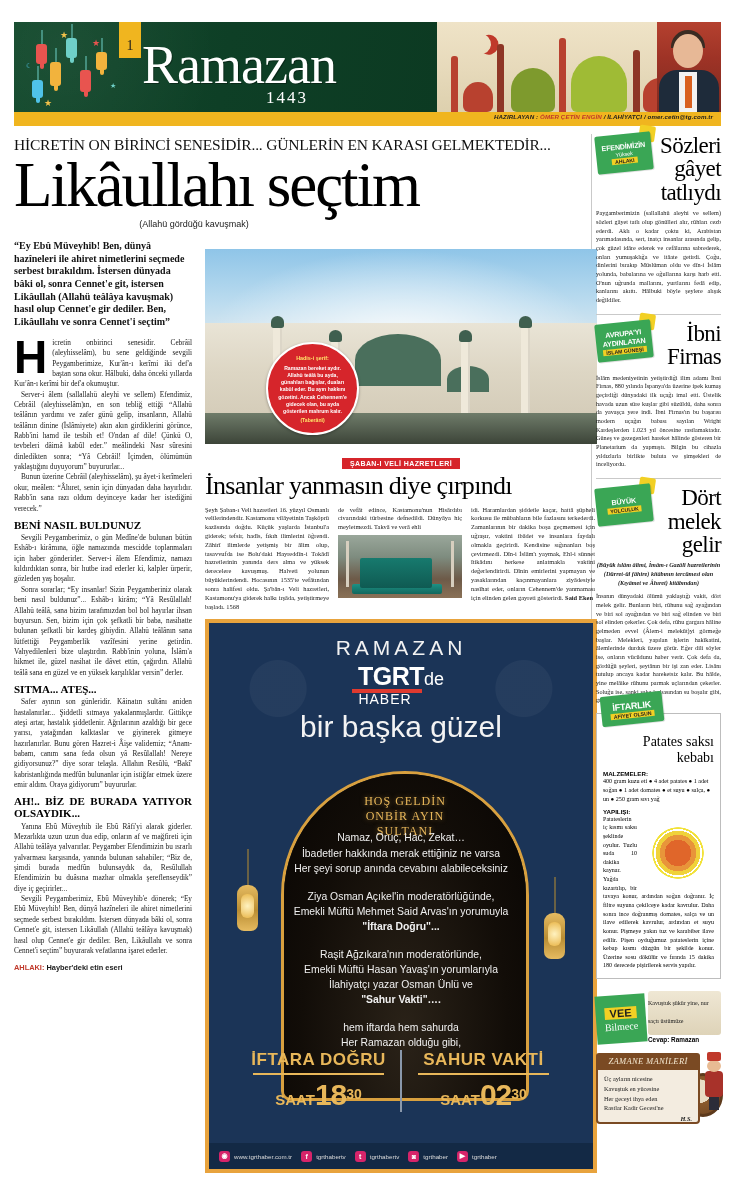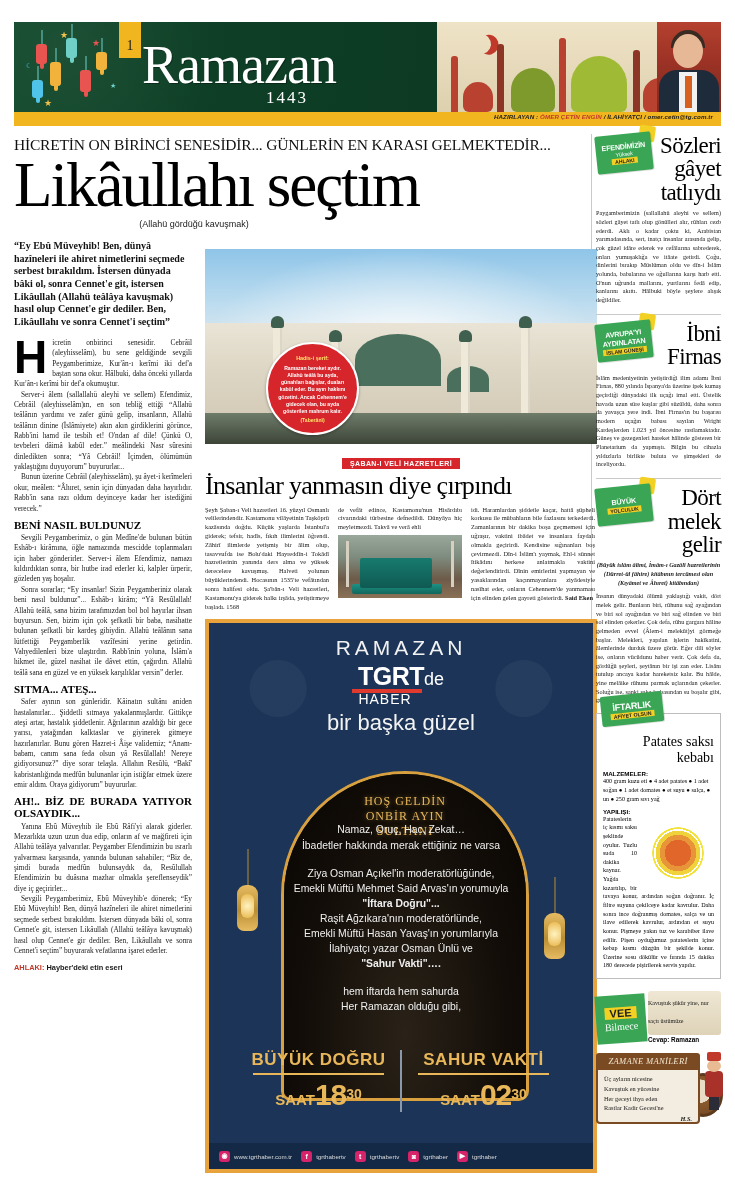--- a/index.html
+++ b/index.html
@@ -204,21 +204,21 @@
       radial-gradient(circle at 50% 50%, rgba(255,255,255,.03) 0 90px, transparent 92px);
   }
   .ad-rz{ color:#f2f2f2; font-family:"Liberation Sans", sans-serif; font-size:21px;
     letter-spacing:4px; text-align:center; margin-top:13px; position:relative; }
   .ad-tgrt{ text-align:center; position:relative; margin-top:2px; }
   .ad-tgrt .t{ color:#fff; font-family:"Liberation Sans", sans-serif; font-weight:bold; font-size:25px; letter-spacing:-.5px;}
   .ad-tgrt .de{ color:#fff; font-family:"Liberation Sans", sans-serif; font-size:18px; }
   .ad-red{ width:70px; height:4px; background:#e03a2f; margin:-2px auto 0; position:relative; left:-14px;}
   .ad-haber{ color:#fff; font-family:"Liberation Sans", sans-serif; font-size:14px; letter-spacing:1px;
     text-align:center; margin-top:-2px; position:relative; left:-16px;}
-  .ad-guzel{ color:#f3f3f3; font-family:"Liberation Sans", sans-serif; font-size:22px;
+  .ad-guzel{ color:#f3f3f3; font-family:"Liberation Sans", sans-serif; font-size:30px;
     text-align:center; margin-top:3px; position:relative;}
 
   .arch {
     position:absolute; left:72px; top:148px; width:248px; height:330px;
     border:3px solid #d8a03f; border-radius:124px 124px 10px 10px;
     background:#0d1c2f; overflow:hidden;
   }
   .arch:before{
     content:""; position:absolute; inset:5px; border:1px solid #8c6a28;
     border-radius:120px 120px 8px 8px;
@@ -496,40 +496,41 @@
         <div class="hosgeldin" style="white-space:pre-line">HOŞ GELDİN
 ONBİR AYIN
 SULTANI</div>
       </div>
       <span class="lamp" style="left:28px;top:262px;"></span>
       <span class="lamp" style="right:28px;top:290px;"></span>
 
       <div class="ad-txt" style="margin-top:86px;">
         <div>Namaz, Oruç, Hac, Zekat…</div>
         <div>İbadetler hakkında merak ettiğiniz ne varsa</div>
+        <div>Her şeyi sorup anında cevabını alabileceksiniz</div>
       </div>
       <div class="ad-txt" style="margin-top:13px;">
         <div>Ziya Osman Açıkel'in moderatörlüğünde,</div>
         <div>Emekli Müftü Mehmet Said Arvas'ın yorumuyla</div>
         <div class="ad-b">"İftara Doğru"...</div>
       </div>
-      <div class="ad-txt" style="">
+      <div class="ad-txt" style="margin-top:13px;">
         <div>Raşit Ağzıkara'nın moderatörlünde,</div>
         <div>Emekli Müftü Hasan Yavaş'ın yorumlarıyla</div>
         <div>İlahiyatçı yazar Osman Ünlü ve</div>
         <div class="ad-b">"Sahur Vakti"….</div>
       </div>
       <div class="ad-txt" style="margin-top:13px;">
         <div>hem iftarda hem sahurda</div>
         <div>Her Ramazan olduğu gibi,</div>
       </div>
 
       <div class="times">
         <div class="time-box">
-          <div class="lbl">BÜYÜK DOĞRU</div>
+          <div class="lbl">İFTARA DOĞRU</div>
           <div class="rule"></div>
           <div class="val"><span>SAAT</span><b>18</b><sup>30</sup></div>
         </div>
         <div class="time-div"></div>
         <div class="time-box">
           <div class="lbl">SAHUR VAKTİ</div>
           <div class="rule"></div>
           <div class="val"><span>SAAT</span><b>02</b><sup>30</sup></div>
         </div>
       </div>

